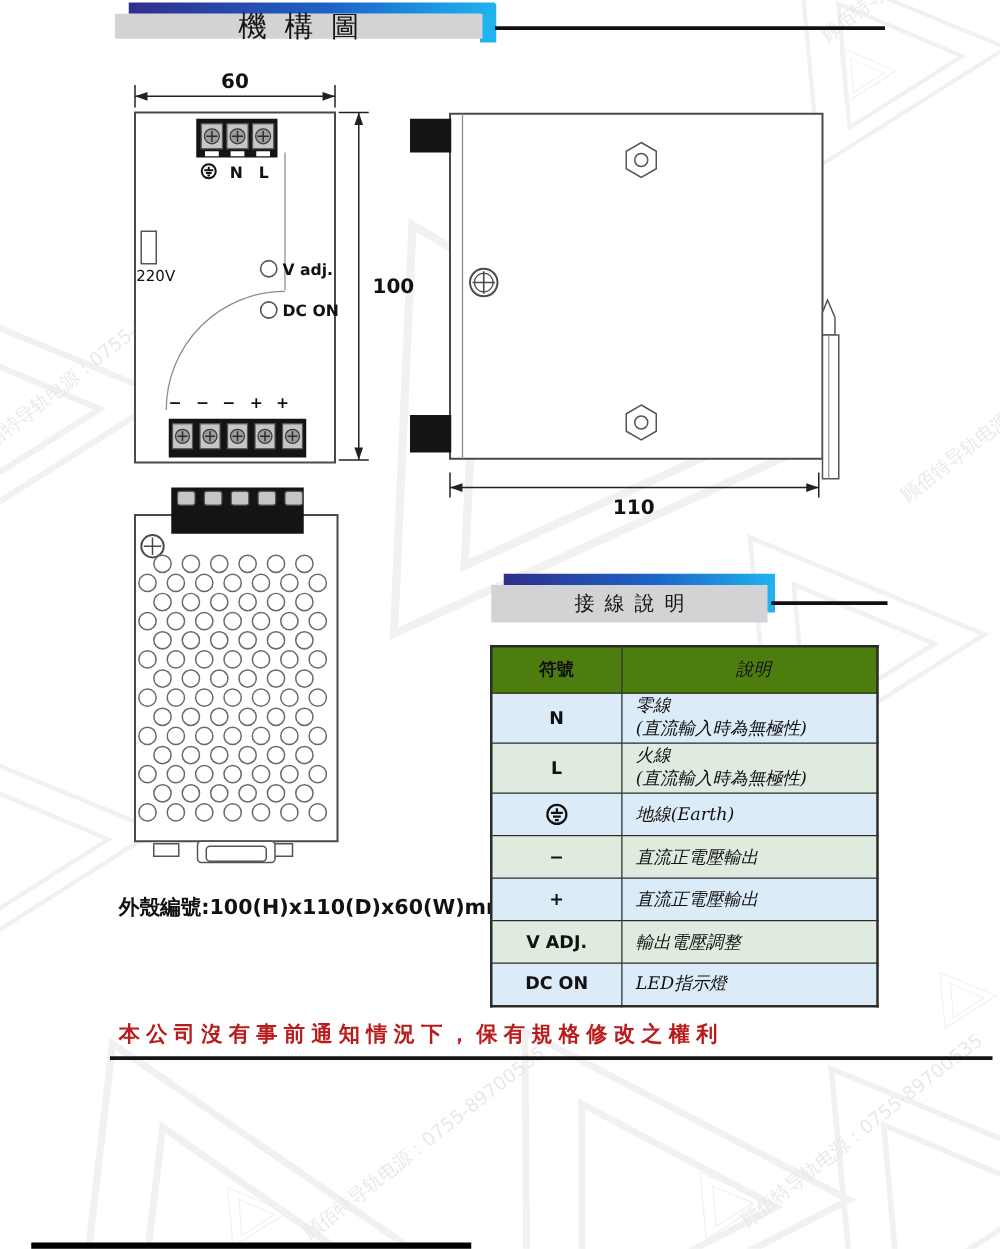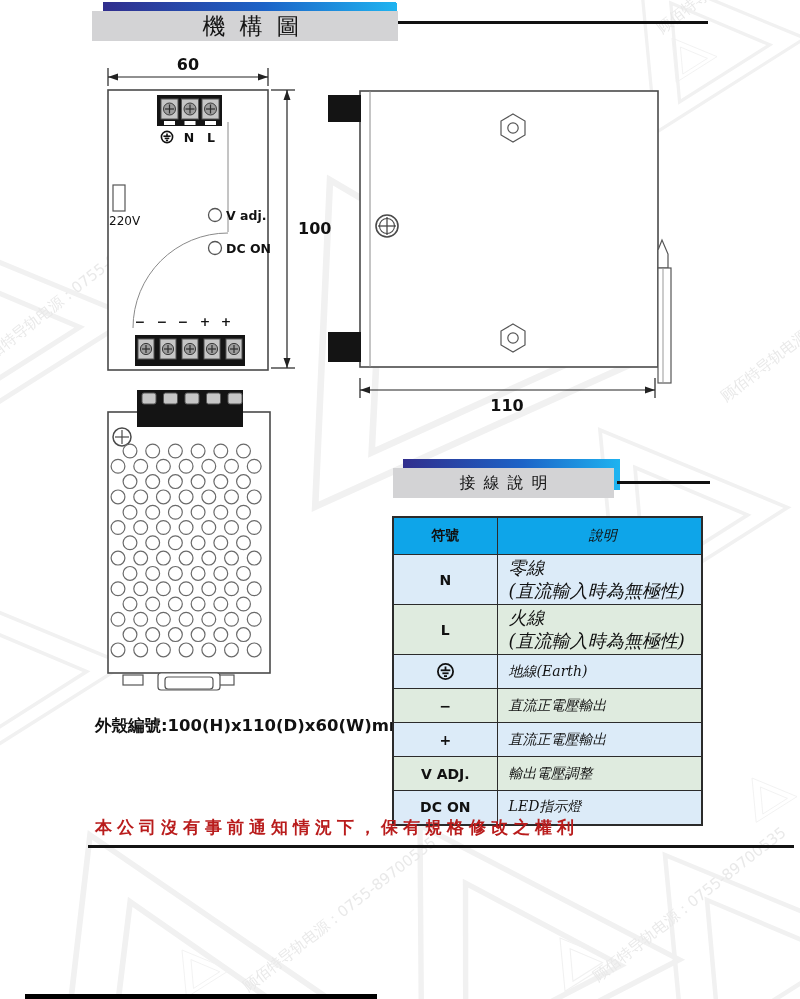--- a/index.html
+++ b/index.html
@@ -31,29 +31,29 @@
   .dimline{stroke:#222;stroke-width:1.2;fill:none;}
   .dimarrow{fill:#222;stroke:none;}
   .earth{stroke:#111;fill:none;stroke-width:1.6;}
   #vent-holes circle{fill:#fff;stroke:#6a6a6a;stroke-width:1.2;}
   
   #case-info{left:95px;top:712px;z-index:4;color:#111;font-size:16.5px;font-weight:600;line-height:27px;}
   
   #wiring-table{left:392px;top:516px;z-index:4;border-collapse:collapse;width:311px;
       border:2px solid #2b2b2b;}
   #wiring-table th,#wiring-table td{border:1.5px solid #2b2b2b;padding:0;}
-  #wiring-table th{height:32px;background:#0ea5e9;font-family:"DejaVu Serif",serif;
+  #wiring-table th{height:32px;background:#4d7c0f;font-family:"DejaVu Serif",serif;
       font-weight:normal;font-size:15px;color:#222;}
   #wiring-table .c-sym{width:108px;text-align:center;font-weight:bold;font-size:14px;color:#111;}
   #wiring-table .c-desc{width:199px;text-align:left;padding:2px 4px 2px 11px;
       font-family:"DejaVu Serif",serif;font-size:14px;color:#111;font-style:italic;}
   #wiring-table tbody tr{height:34px;}
   #wiring-table tbody tr:nth-child(odd){background:#dcebf8;}
   #wiring-table tbody tr:nth-child(even){background:#dfebdf;}
-  #wiring-table tr.two-line .c-desc{font-size:18px;line-height:1.25;}
+  #wiring-table tr.two-line .c-desc{font-size:14px;line-height:1.25;}
   
   #disclaimer{left:95px;top:816px;z-index:4;color:#b91c1c;font-family:"DejaVu Serif",serif;
       font-weight:bold;font-size:17px;letter-spacing:5px;}
   #disclaimer-line{left:88px;top:845px;width:706px;height:3px;background:#141414;z-index:4;}
   #bottom-bar{left:25px;top:994px;width:352px;height:5px;background:#000;z-index:4;}
 </style>
 </head>
 <body>
 
 <svg id="watermarks" class="abs" width="800" height="999" viewBox="0 0 800 999">
@@ -79,21 +79,21 @@
   <text class="wm-text" transform="translate(-18,368) rotate(-38)">顾佰特导轨电源：0755-89700535</text>
   <text class="wm-text" transform="translate(248,992) rotate(-38)">顾佰特导轨电源：0755-89700535</text>
   <text class="wm-text" transform="translate(726,402) rotate(-38)">顾佰特导轨电源：0755-89700535</text>
   <text class="wm-text" transform="translate(598,982) rotate(-38)">顾佰特导轨电源：0755-89700535</text>
   <text class="wm-text" transform="translate(662,34) rotate(-38)">顾佰特导轨电源：0755-89700535</text>
 </svg>
 
 <div id="banner-mech">
   <div class="abs grad-bar" style="left:103px;top:2px;width:293px;height:9px;"></div>
   <div class="abs cyan-strip" style="left:384px;top:3px;width:13px;height:31px;"></div>
-  <div class="abs banner-box" style="left:92px;top:11px;width:294px;height:30px;padding-left:12px;">機構圖</div>
+  <div class="abs banner-box" style="left:92px;top:11px;width:294px;height:20px;">機構圖</div>
   <div class="abs banner-line" style="left:396px;top:21px;width:312px;height:3px;"></div>
 </div>
 
 <svg class="abs" style="left:85px;top:50px;z-index:3;" width="250" height="340" viewBox="0 0 250 340">
 
   <line class="dimline" x1="23" y1="18" x2="23" y2="36"></line>
   <line class="dimline" x1="183" y1="18" x2="183" y2="36"></line>
   <line class="dimline" x1="23" y1="27" x2="183" y2="27"></line>
   <polygon class="dimarrow" points="23,27 33,23.5 33,30.5"></polygon>
   <polygon class="dimarrow" points="183,27 173,23.5 173,30.5"></polygon>

